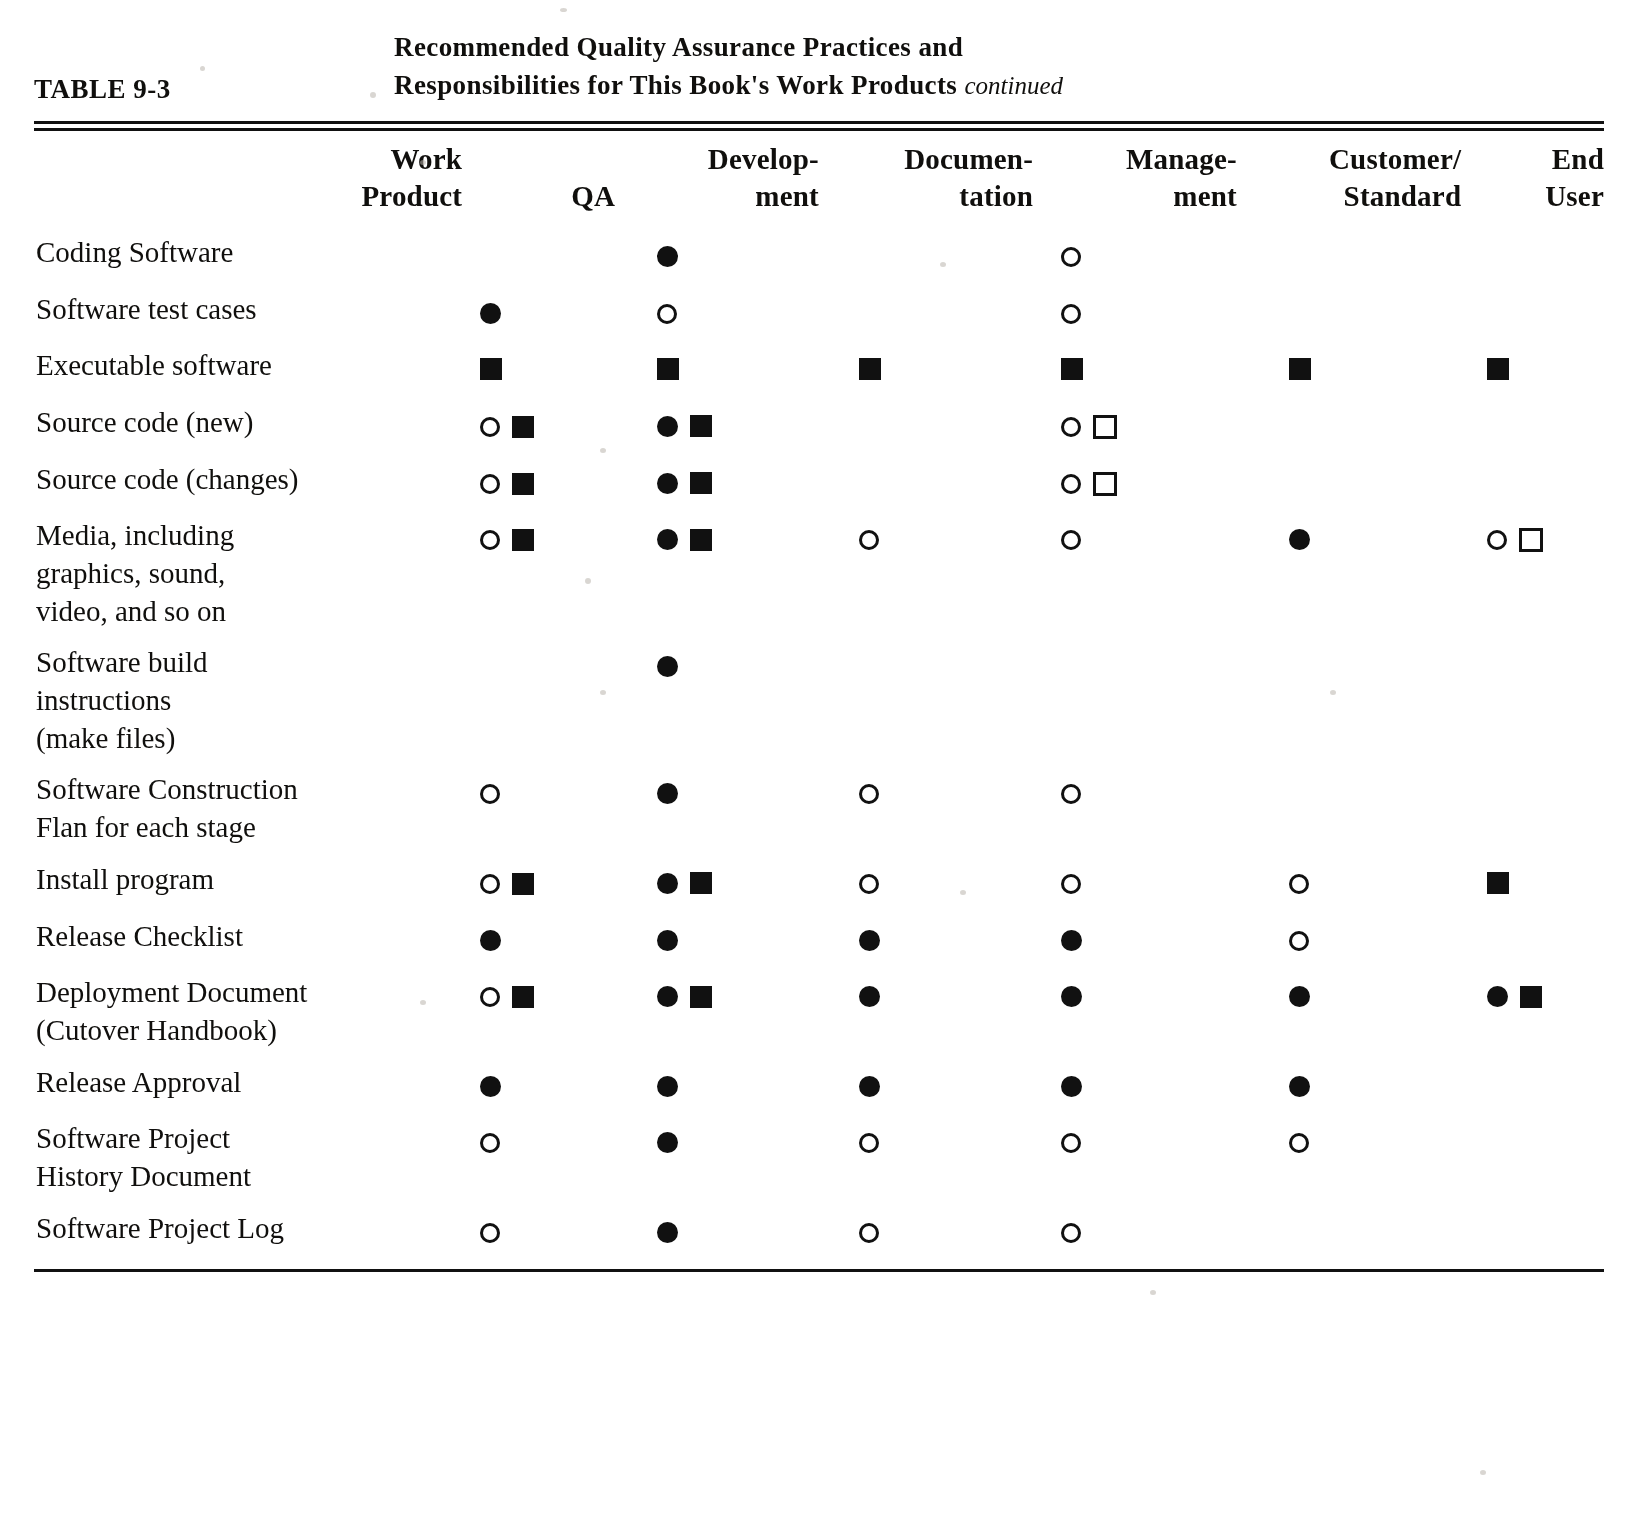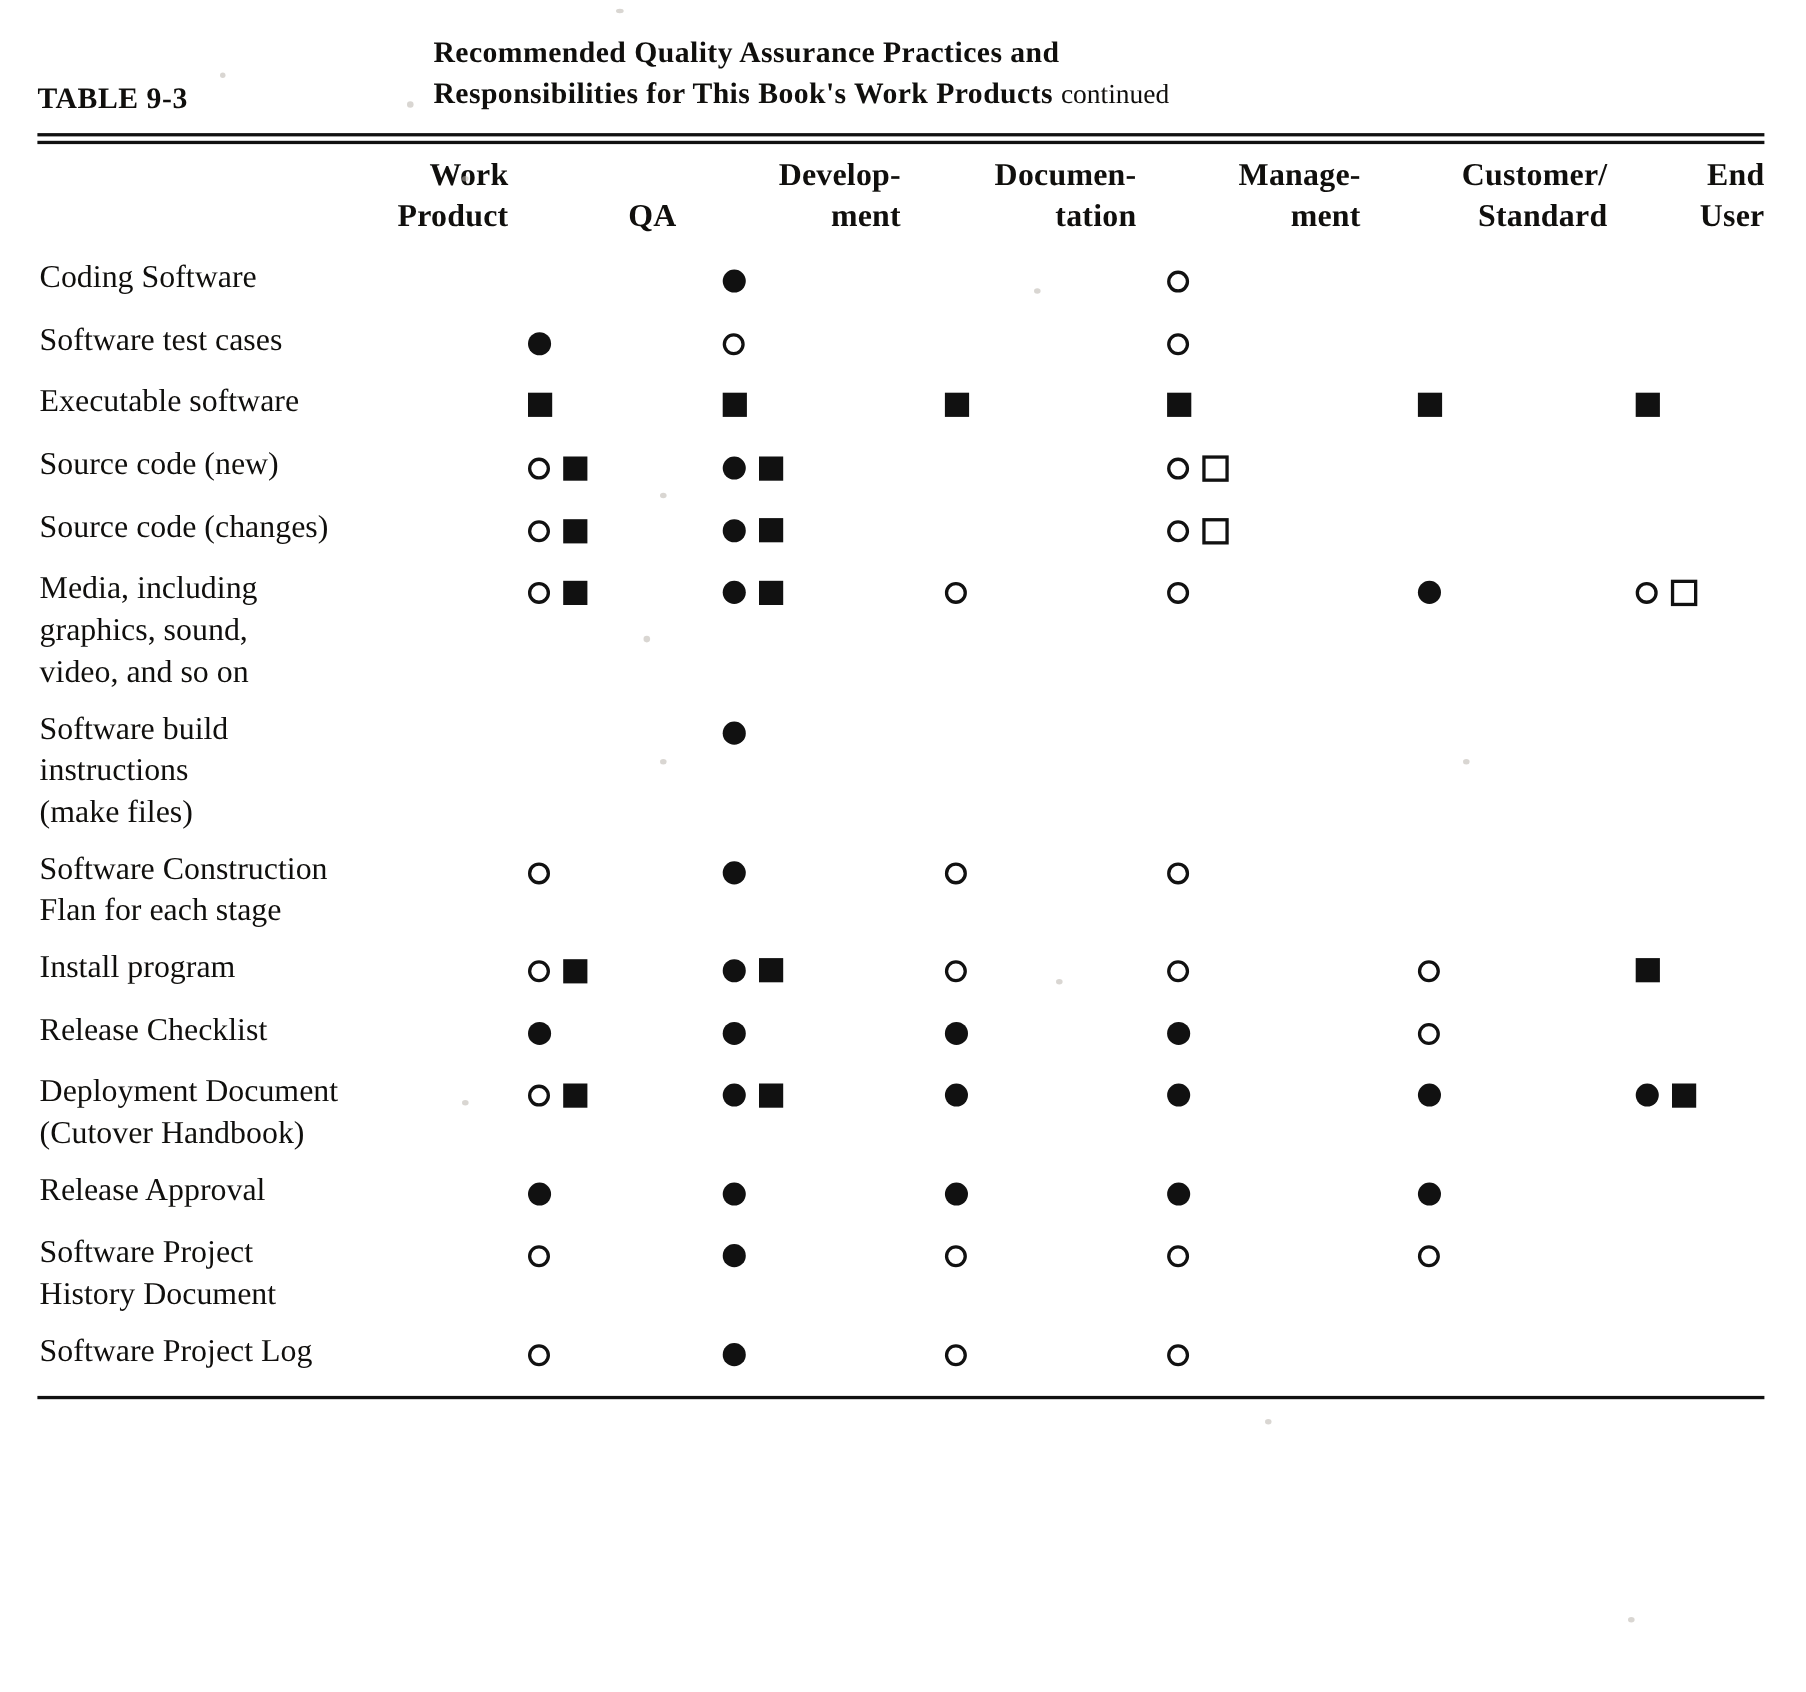--- a/index.html
+++ b/index.html
@@ -44,20 +44,21 @@
   }
   .title-line {
     font-size: 27px;
     font-weight: 700;
     letter-spacing: 0.4px;
     line-height: 1.42;
     white-space: nowrap;
   }
   .title-line .cont {
     font-weight: 400;
+    font-style: italic;
     font-size: 25px;
     letter-spacing: 0;
   }
 
   
   .rule-double {
     margin-top: 16px;
     border-top: 3px solid #111;
     border-bottom: 3px solid #111;
     height: 4px;

